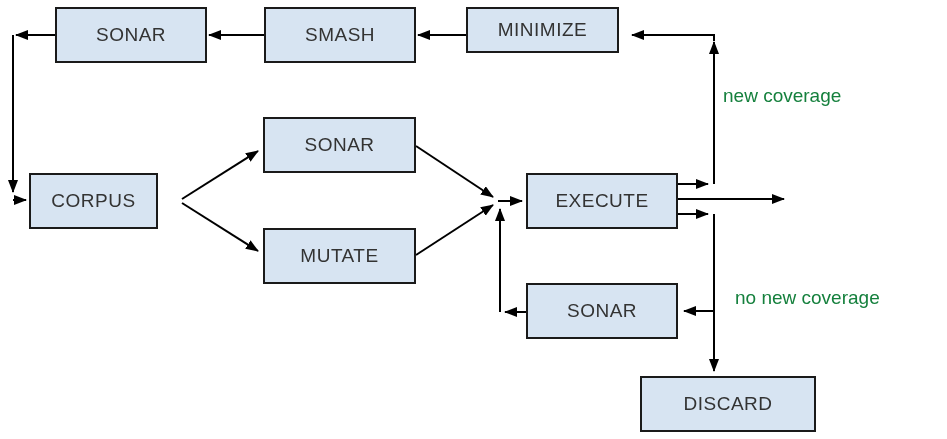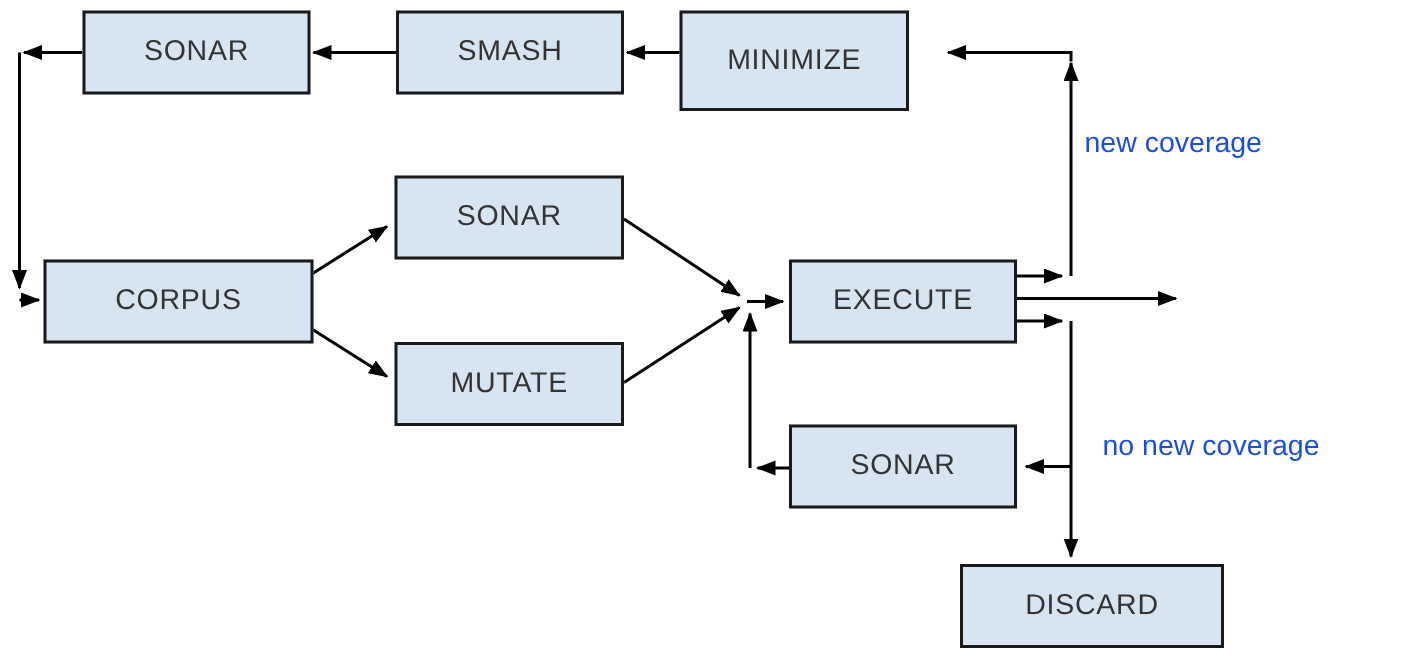--- a/index.html
+++ b/index.html
@@ -32,21 +32,21 @@
   }
   .node-label {
     font-size: 19px;
     color: #333333;
     letter-spacing: 0.5px;
     white-space: nowrap;
   }
   .edge-label {
     position: absolute;
     font-size: 19px;
-    color: #1d4ed8;
+    color: #15803d;
     white-space: nowrap;
     text-align: right;
   }
 </style>
 </head>
 <body>
 
 <div class="canvas">
 
   <svg class="edges-svg" viewBox="0 0 947 439" xmlns="http://www.w3.org/2000/svg">
@@ -85,25 +85,25 @@
   </svg>
 
   <div class="node" style="left:55px;top:7px;width:152px;height:56px">
     <span class="node-label">SONAR</span>
   </div>
 
   <div class="node" style="left:264px;top:7px;width:152px;height:56px">
     <span class="node-label">SMASH</span>
   </div>
 
-  <div class="node" style="left:453px;top:7px;width:153px;height:67px">
+  <div class="node" style="left:466px;top:7px;width:153px;height:46px">
     <span class="node-label">MINIMIZE</span>
   </div>
 
-  <div class="node" style="left:29px;top:173px;width:180px;height:56px">
+  <div class="node" style="left:29px;top:173px;width:129px;height:56px">
     <span class="node-label">CORPUS</span>
   </div>
 
   <div class="node" style="left:263px;top:117px;width:153px;height:56px">
     <span class="node-label">SONAR</span>
   </div>
 
   <div class="node" style="left:263px;top:228px;width:153px;height:56px">
     <span class="node-label">MUTATE</span>
   </div>

